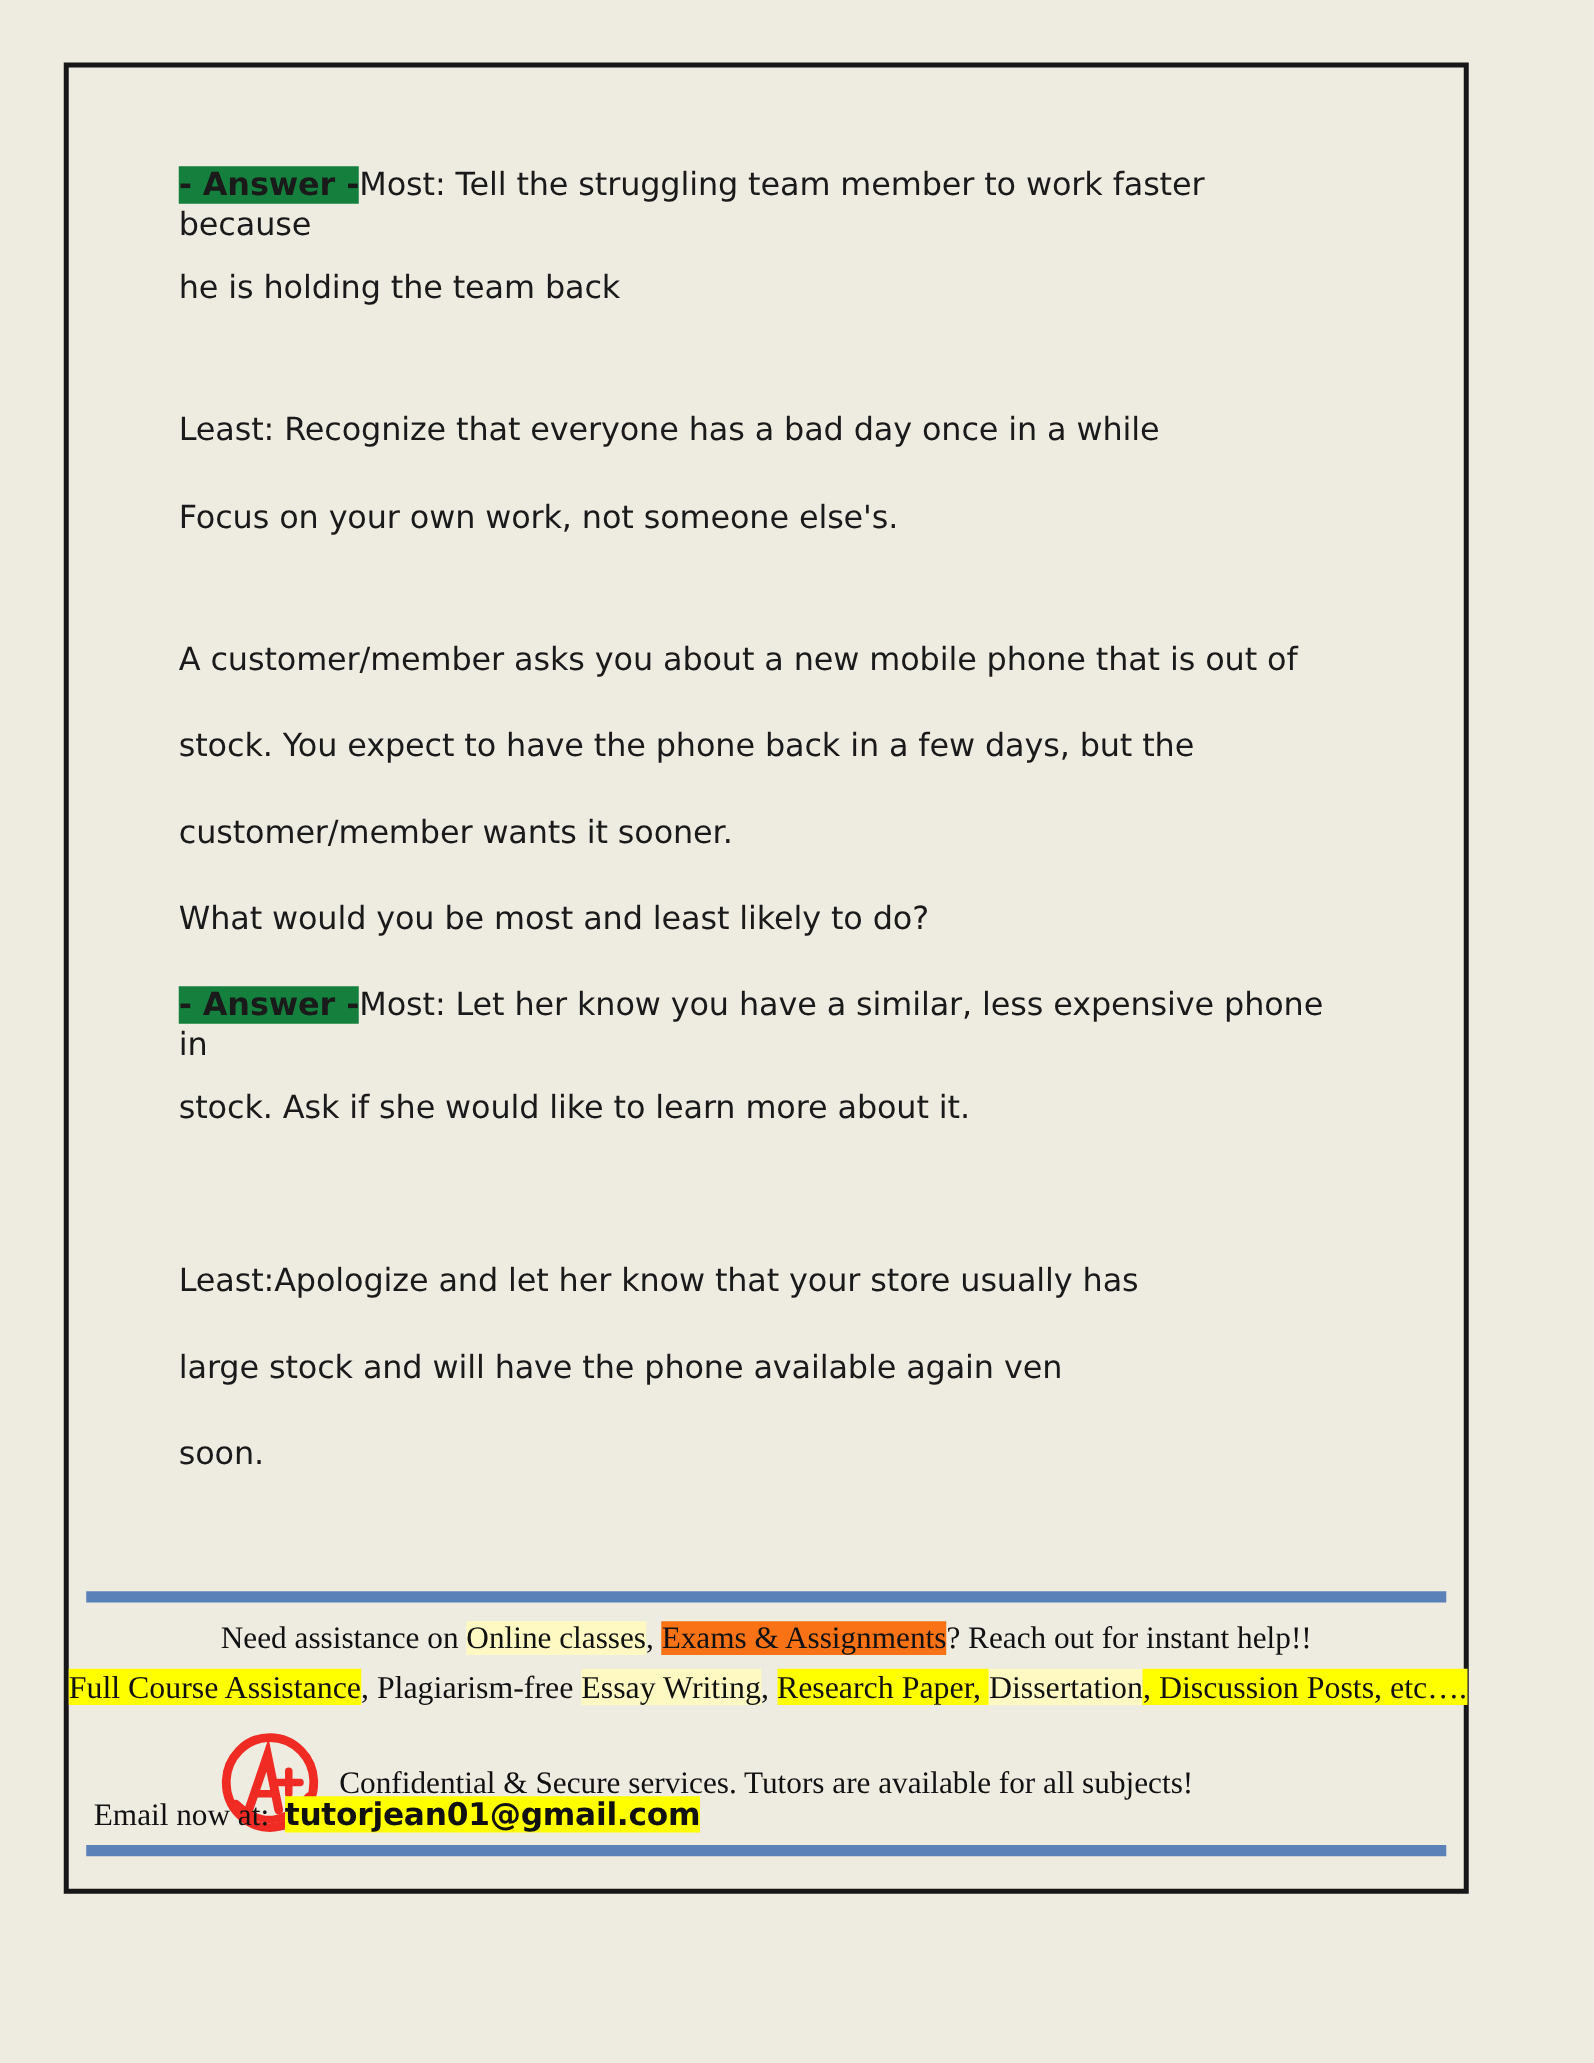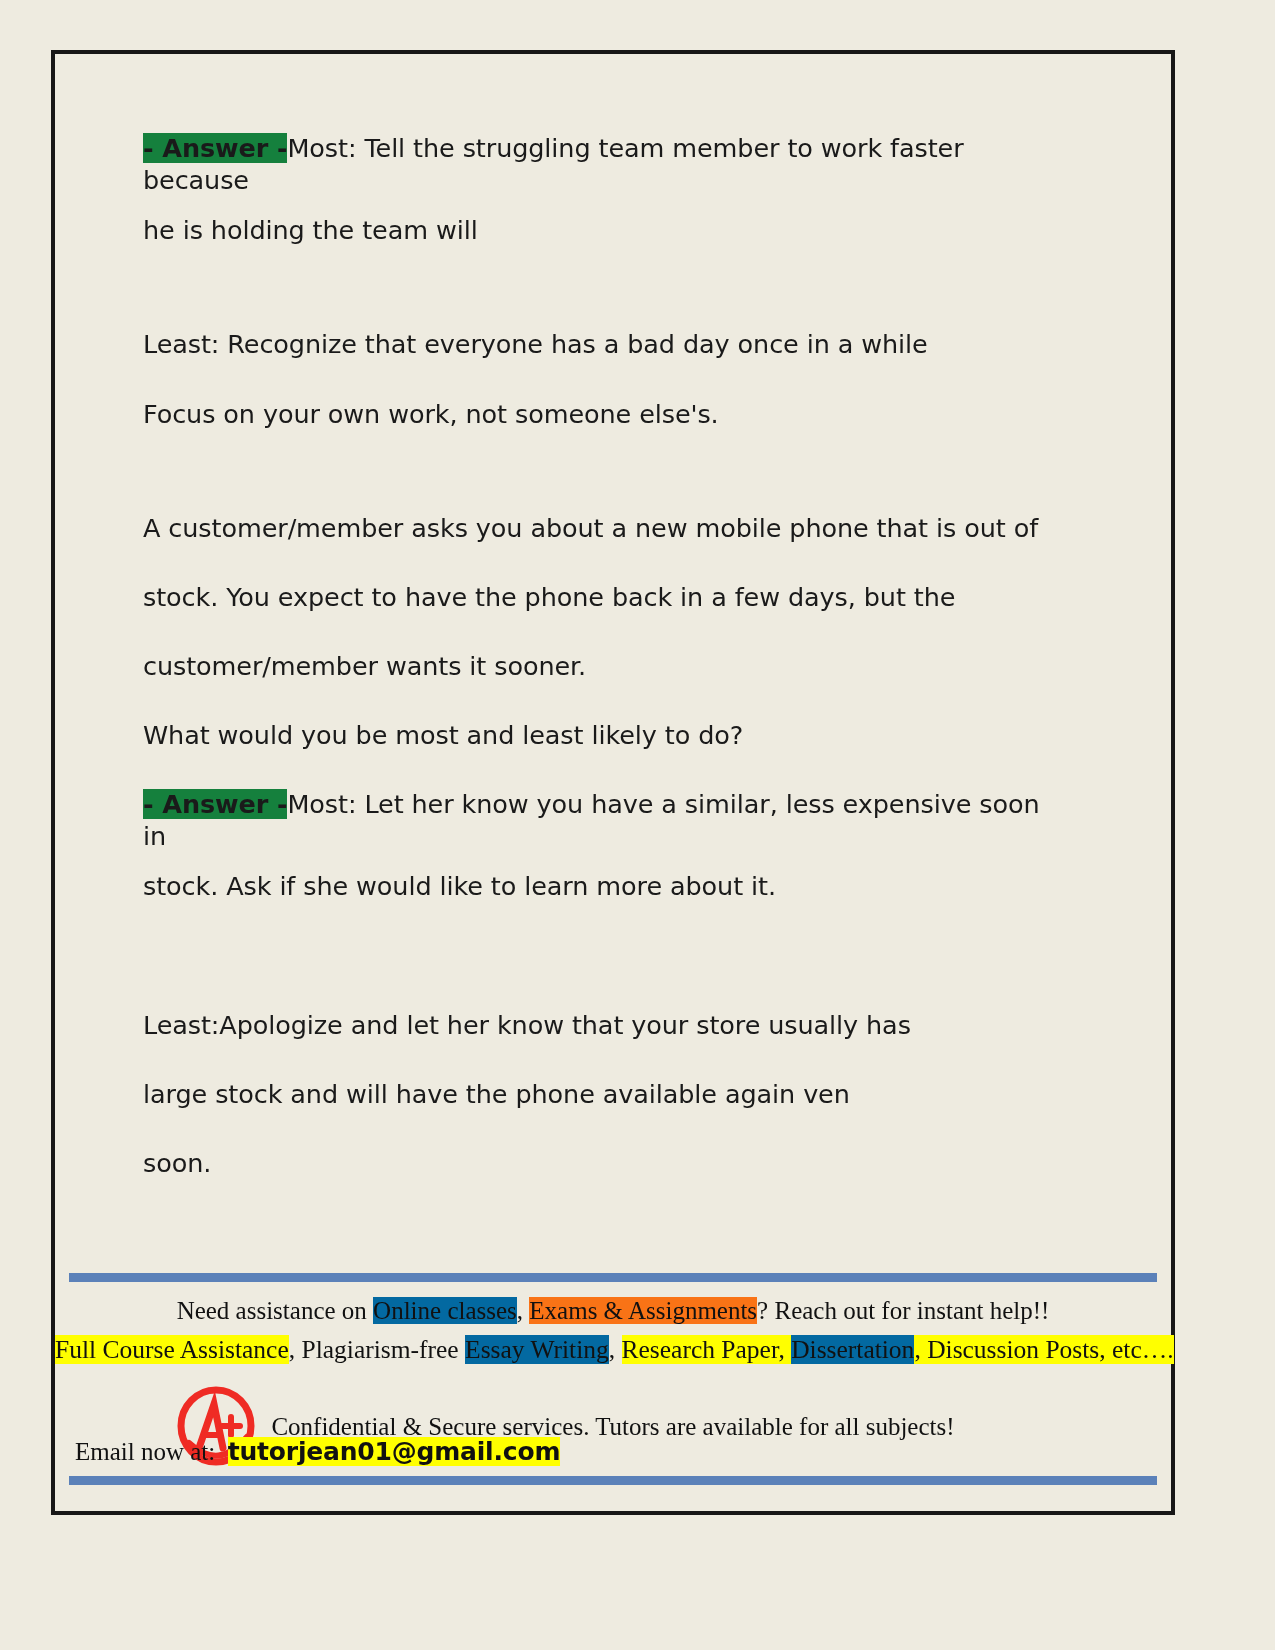--- a/index.html
+++ b/index.html
@@ -103,21 +103,21 @@
   }
 
   .ad-line-4 {
     top: 164px;
     left: 0;
     width: 100%;
     padding-left: 20px;
   }
 
   .mk-yellow { background: #ffff00; }
-  .mk-cyan   { background: #0369a1; }
+  .mk-cyan   { background: #fef9c3; }
   .mk-green  { background: #f97316; margin-top: 26px; }
 
   .email {
     font-family: "DejaVu Sans", sans-serif;
     font-weight: bold;
     font-size: 25px;
     background: #ffff00;
     letter-spacing: -0.2px;
   }
 
@@ -136,37 +136,37 @@
 
 <div class="page">
 
   <div class="body-text">
 
     <div class="line"><span class="hl-yellow">- Answer -</span><span>Most: Tell the struggling team member to work faster</span></div>
     <div class="line">because</div>
 
     <div class="gap-sm"></div>
 
-    <div class="line">he is holding the team will</div>
+    <div class="line">he is holding the team back</div>
 
     <div class="gap-xl"></div>
     <div class="gap-sm"></div>
 
     <div class="line spaced">Least: Recognize that everyone has a bad day once in a while</div>
     <div class="line">Focus on your own work, not someone else's.</div>
 
     <div class="gap-xl"></div>
     <div class="gap-sm"></div>
 
     <div class="line spaced">A customer/member asks you about a new mobile phone that is out of</div>
     <div class="line spaced">stock. You expect to have the phone back in a few days, but the</div>
     <div class="line spaced">customer/member wants it sooner.</div>
     <div class="line spaced">What would you be most and least likely to do?</div>
 
-    <div class="line"><span class="hl-yellow">- Answer -</span><span>Most: Let her know you have a similar, less expensive soon</span></div>
+    <div class="line"><span class="hl-yellow">- Answer -</span><span>Most: Let her know you have a similar, less expensive phone</span></div>
     <div class="line">in</div>
 
     <div class="gap-sm"></div>
 
     <div class="line">stock. Ask if she would like to learn more about it.</div>
 
     <div class="gap-xl"></div>
     <div class="gap-md"></div>
 
     <div class="line spaced">Least:Apologize and let her know that your store usually has</div>

